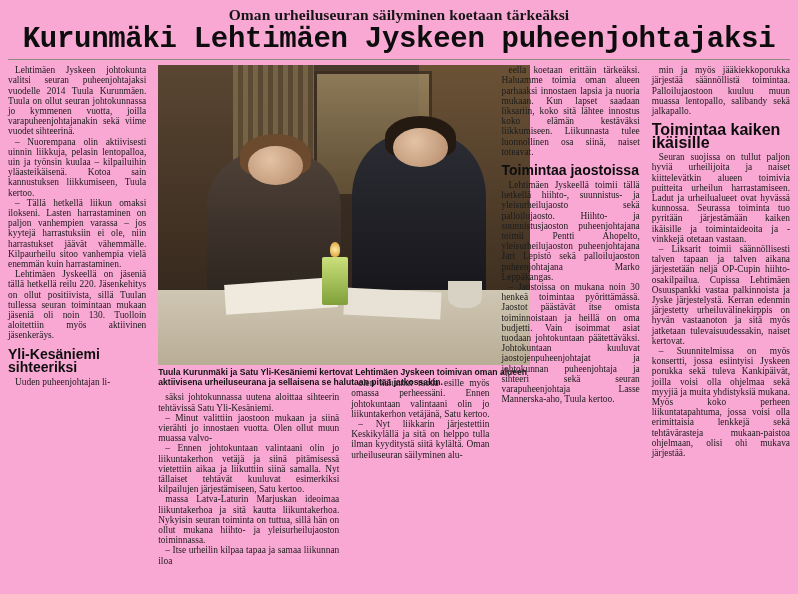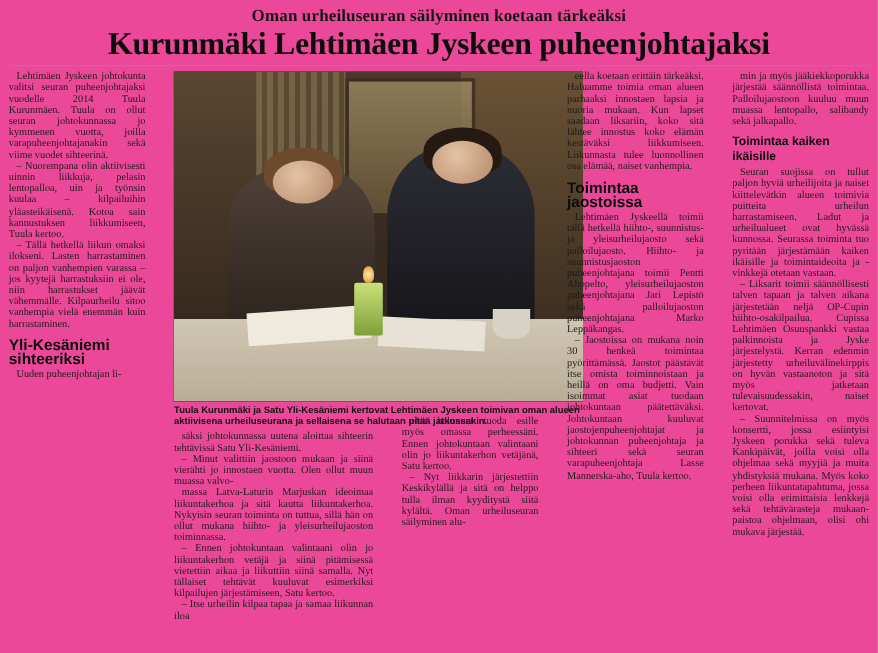--- a/index.html
+++ b/index.html
@@ -11,51 +11,51 @@
     height: 594px;
     background: #e8e4dc;
     font-family: "Liberation Serif", serif;
     color: #1a1a1a;
     overflow: hidden;
   }
   .page {
     position: relative;
     width: 798px;
     height: 594px;
-    background: #ec4899;
+    background: #f9a8d4;
     box-sizing: border-box;
     padding: 4px 8px 0 8px;
   }
   .kicker {
     text-align: center;
     font-family: "Liberation Serif", serif;
     font-weight: bold;
     font-size: 15.5px;
     letter-spacing: 0.1px;
     color: #161616;
     margin: 2px 0 1px 0;
   }
   .headline {
     text-align: center;
-    font-family: Liberation Serif, serif;
+    font-family: Liberation Mono, monospace;
     font-weight: bold;
     font-size: 29px;
     letter-spacing: -0.3px;
     color: #0d0d0d;
     margin: 1px 0 4px 0;
     line-height: 1.04;
   }
   .rule {
     height: 1px;
     background: #8d8a82;
     margin: 2px 0 5px 0;
   }
   .columns {
     display: flex;
-    gap: 26px;
+    gap: 12px;
     height: 522px;
   }
   .col {
     width: 181px;
     position: relative;
   }
   .col.c1 { width: 181px; }
   .col.c2 { width: 181px; }
   .col.c3 { width: 181px; }
   .col.c4 { width: 181px; }
@@ -176,38 +176,39 @@
     background: radial-gradient(circle,#ffe9a8,#d79a2a);
     border-radius: 50% 50% 40% 40%;
   }
   .ph-cup {
     position: absolute; bottom: 19%; left: 78%; width: 9%; height: 9%;
     background: #d8d2c4; border-radius: 0 0 40% 40%;
   }
 
   
   .subhead.small {
-    font-size: 11px;
+    font-size: 16px;
   }
 </style>
 </head>
 <body>
 
 <div class="page">
 
   <div class="kicker">Oman urheiluseuran säilyminen koetaan tärkeäksi</div>
   <div class="headline">Kurunmäki Lehtimäen Jyskeen puheenjohtajaksi</div>
   <div class="rule"></div>
 
   <div class="columns">
 
     <div class="col c1">
       <p class="body">Lehtimäen Jyskeen johtokunta valitsi seuran puheenjohtajaksi vuodelle 2014 Tuula Kurunmäen. Tuula on ollut seuran johtokunnassa jo kymmenen vuotta, joilla varapuheenjohtajanakin sekä viime vuodet sihteerinä.</p>
       <p class="body">– Nuorempana olin aktiivisesti uinnin liikkuja, pelasin lentopalloa, uin ja työnsin kuulaa – kilpailuihin yläasteikäisenä. Kotoa sain kannustuksen liikkumiseen, Tuula kertoo.</p>
       <p class="body">– Tällä hetkellä liikun omaksi ilokseni. Lasten harrastaminen on paljon vanhempien varassa – jos kyytejä harrastuksiin ei ole, niin harrastukset jäävät vähemmälle. Kilpaurheilu sitoo vanhempia vielä enemmän kuin harrastaminen.</p>
+      <p class="body">Lehtimäen Jyskeellä on jäseniä tällä hetkellä reilu 220. Jäsenkehitys on ollut positiivista, sillä Tuulan tullessa seuran toimintaan mukaan jäseniä oli noin 130. Tuolloin aloitettiin myös aktiivinen jäsenkeräys.</p>
       <div class="subhead">Yli-Kesäniemi sihteeriksi</div>
       <p class="body">Uuden puheenjohtajan li-</p>
     </div>
 
     <div class="col c2">
       <div class="photo-wrap" style="width:372px;">
         <div class="photo">
           <div class="ph-bg"></div>
           <div class="ph-wall-l"></div>
           <div class="ph-wall-r"></div>
@@ -223,32 +224,32 @@
           <div class="ph-paper"></div>
           <div class="ph-paper2"></div>
           <div class="ph-candle"></div>
           <div class="ph-flame"></div>
           <div class="ph-cup"></div>
         </div>
         <div class="caption" style="width:372px;">Tuula Kurunmäki ja Satu Yli-Kesäniemi kertovat Lehtimäen Jyskeen toimivan oman alueen aktiivisena urheiluseurana ja sellaisena se halutaan pitää jatkossakin.</div>
       </div>
       <p class="body">säksi johtokunnassa uutena aloittaa sihteerin tehtävissä Satu Yli-Kesäniemi.</p>
       <p class="body">– Minut valittiin jaostoon mukaan ja siinä vierähti jo innostaen vuotta. Olen ollut muun muassa valvo-</p>
+      <p class="body">– Ennen johtokuntaan valintaani olin jo liikuntakerhon vetäjä ja siinä pitämisessä vietettiin aikaa ja liikuttiin siinä samalla. Nyt tällaiset tehtävät kuuluvat esimerkiksi kilpailujen järjestämiseen, Satu kertoo.</p>
       <p class="body">massa Latva-Laturin Marjuskan ideoimaa liikuntakerhoa ja sitä kautta liikuntakerhoa. Nykyisin seuran toiminta on tuttua, sillä hän on ollut mukana hiihto- ja yleisurheilujaoston toiminnassa.</p>
-      <p class="body">– Ennen johtokuntaan valintaani olin jo liikuntakerhon vetäjä ja siinä pitämisessä vietettiin aikaa ja liikuttiin siinä samalla. Nyt tällaiset tehtävät kuuluvat esimerkiksi kilpailujen järjestämiseen, Satu kertoo.</p>
       <p class="body">– Itse urheilin kilpaa tapaa ja samaa liikunnan iloa</p>
     </div>
 
     <div class="col c3" style="padding-top:313px;">
       <p class="body">olen halunnut tuoda esille myös omassa perheessäni. Ennen johtokuntaan valintaani olin jo liikuntakerhon vetäjänä, Satu kertoo.</p>
       <p class="body">– Nyt liikkarin järjestettiin Keskikylällä ja sitä on helppo tulla ilman kyyditystä siitä kylältä. Oman urheiluseuran säilyminen alu-</p>
     </div>
 
     <div class="col c4">
-      <p class="body">eella koetaan erittäin tärkeäksi. Haluamme toimia oman alueen parhaaksi innostaen lapsia ja nuoria mukaan. Kun lapset saadaan liksariin, koko sitä lähtee innostus koko elämän kestäväksi liikkumiseen. Liikunnasta tulee luonnollinen osa elämää, naiset vanhempia.</p>
+      <p class="body">eella koetaan erittäin tärkeäksi. Haluamme toimia oman alueen parhaaksi innostaen lapsia ja nuoria mukaan. Kun lapset saadaan liksariin, koko sitä lähtee innostus koko elämän kestäväksi liikkumiseen. Liikunnasta tulee luonnollinen osa siinä, naiset toteavat.</p>
       <div class="subhead">Toimintaa jaostoissa</div>
       <p class="body">Lehtimäen Jyskeellä toimii tällä hetkellä hiihto-, suunnistus- ja yleisurheilujaosto sekä palloilujaosto. Hiihto- ja suunnistusjaoston puheenjohtajana toimii Pentti Ahopelto, yleisurheilujaoston puheenjohtajana Jari Lepistö sekä palloilujaoston puheenjohtajana Marko Leppäkangas.</p>
       <p class="body">– Jaostoissa on mukana noin 30 henkeä toimintaa pyörittämässä. Jaostot päästävät itse omista toiminnoistaan ja heillä on oma budjetti. Vain isoimmat asiat tuodaan johtokuntaan päätettäväksi. Johtokuntaan kuuluvat jaostojenpuheenjohtajat ja johtokunnan puheenjohtaja ja sihteeri sekä seuran varapuheenjohtaja Lasse Mannerska-aho, Tuula kertoo.</p>
     </div>
 
     <div class="col c4">
       <p class="body">min ja myös jääkiekkoporukka järjestää säännöllistä toimintaa. Palloilujaostoon kuuluu muun muassa lentopallo, salibandy sekä jalkapallo.</p>
       <div class="subhead small">Toimintaa kaiken ikäisille</div>
       <p class="body">Seuran suojissa on tullut paljon hyviä urheilijoita ja naiset kiittelevätkin alueen toimivia puitteita urheilun harrastamiseen. Ladut ja urheilualueet ovat hyvässä kunnossa. Seurassa toiminta tuo pyritään järjestämään kaiken ikäisille ja toimintaideoita ja -vinkkejä otetaan vastaan.</p>
       <p class="body">– Liksarit toimii säännöllisesti talven tapaan ja talven aikana järjestetään neljä OP-Cupin hiihto-osakilpailua. Cupissa Lehtimäen Osuuspankki vastaa palkinnoista ja Jyske järjestelystä. Kerran edenmin järjestetty urheiluvälinekirppis on hyvän vastaanoton ja sitä myös jatketaan tulevaisuudessakin, naiset kertovat.</p>

